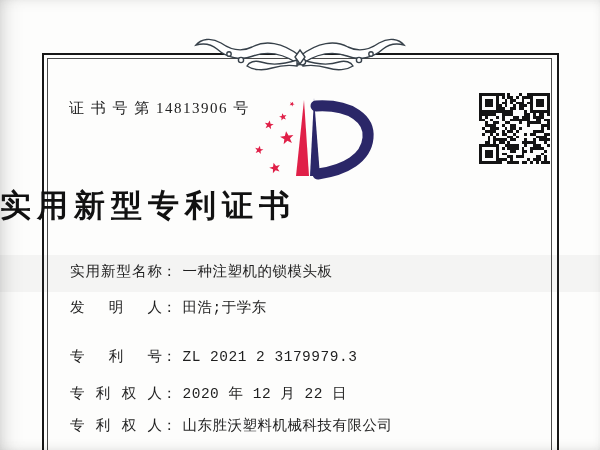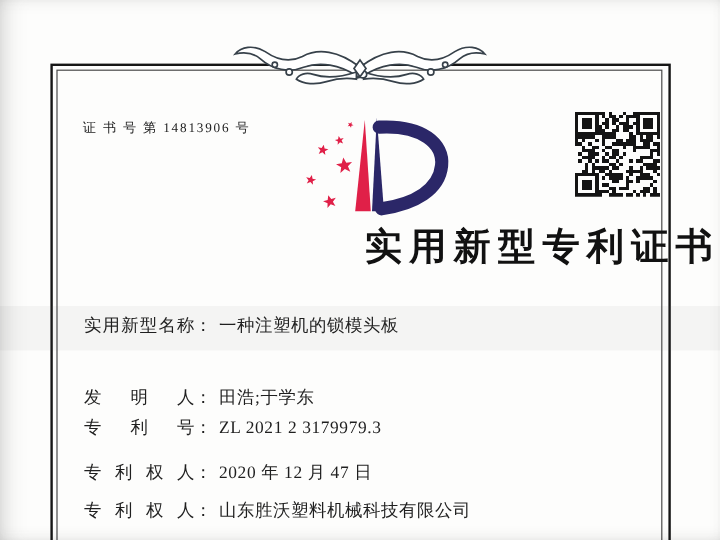--- a/index.html
+++ b/index.html
@@ -23,41 +23,41 @@
     position:absolute;left:42px;top:53px;width:513px;height:420px;
     border:2px solid #161616;
   }
   .frame-inner{
     position:absolute;left:47px;top:58px;width:503px;height:418px;
     border:1px solid #4a4a4a;
   }
   .ornament{position:absolute;left:193px;top:30px;width:214px;height:52px;}
   .cert-number{
     position:absolute;left:69px;top:99px;
-    font-size:11px;letter-spacing:1.5px;white-space:nowrap;color:#222;
+    font-size:15px;letter-spacing:1.5px;white-space:nowrap;color:#222;
   }
   .logo{position:absolute;left:252px;top:90px;width:128px;height:92px;}
   .qr{position:absolute;left:479px;top:93px;width:71px;height:71px;}
   .title{
-    position:absolute;left:0;right:0;top:185px;text-align:right;
+    position:absolute;left:0;right:0;top:185px;text-align:left;
     font-size:31px;font-weight:bold;letter-spacing:6px;color:#111;
     white-space:nowrap;
   }
   .row-band{
     position:absolute;left:0;top:255px;width:600px;height:37px;
     background:rgba(110,110,110,.06);
   }
-  .field-row{position:absolute;left:70px;white-space:nowrap;font-size:14.5px;color:#1f1f1f;}
+  .field-row{position:absolute;left:70px;white-space:nowrap;font-size:14.5px;color:#1f1f1f;font-family:Liberation Mono, monospace;}
   .field-row .lbl{
     display:inline-block;width:92px;vertical-align:bottom;
     text-align:justify;text-align-last:justify;
   }
   .field-row .colon{display:inline-block;}
   .field-row .val{display:inline-block;margin-left:6px;letter-spacing:.5px;}
-  .r0{top:262px}.r1{top:322px}.r2{top:347px}.r3{top:384px}.r4{top:416px}
+  .r0{top:262px}.r1{top:298px}.r2{top:347px}.r3{top:384px}.r4{top:416px}
 </style>
 </head>
 <body>
 
 <div class="scan-shade"></div>
 
 <div class="frame-outer"></div>
 <div class="frame-inner"></div>
 
 <svg class="ornament" viewBox="0 0 214 52">
@@ -443,17 +443,17 @@
 <div class="field-row r0">
   <span class="lbl">实用新型名称</span><span class="colon">：</span><span class="val">一种注塑机的锁模头板</span>
 </div>
 <div class="field-row r1">
   <span class="lbl">发明人</span><span class="colon">：</span><span class="val">田浩;于学东</span>
 </div>
 <div class="field-row r2">
   <span class="lbl">专利号</span><span class="colon">：</span><span class="val">ZL 2021 2 3179979.3</span>
 </div>
 <div class="field-row r3">
-  <span class="lbl">专利权人</span><span class="colon">：</span><span class="val">2020 年 12 月 47 日</span>
+  <span class="lbl">专利权人</span><span class="colon">：</span><span class="val">2020 年 12 月 22 日</span>
 </div>
 <div class="field-row r4">
   <span class="lbl">专利权人</span><span class="colon">：</span><span class="val">山东胜沃塑料机械科技有限公司</span>
 </div>
 
 </body></html>

